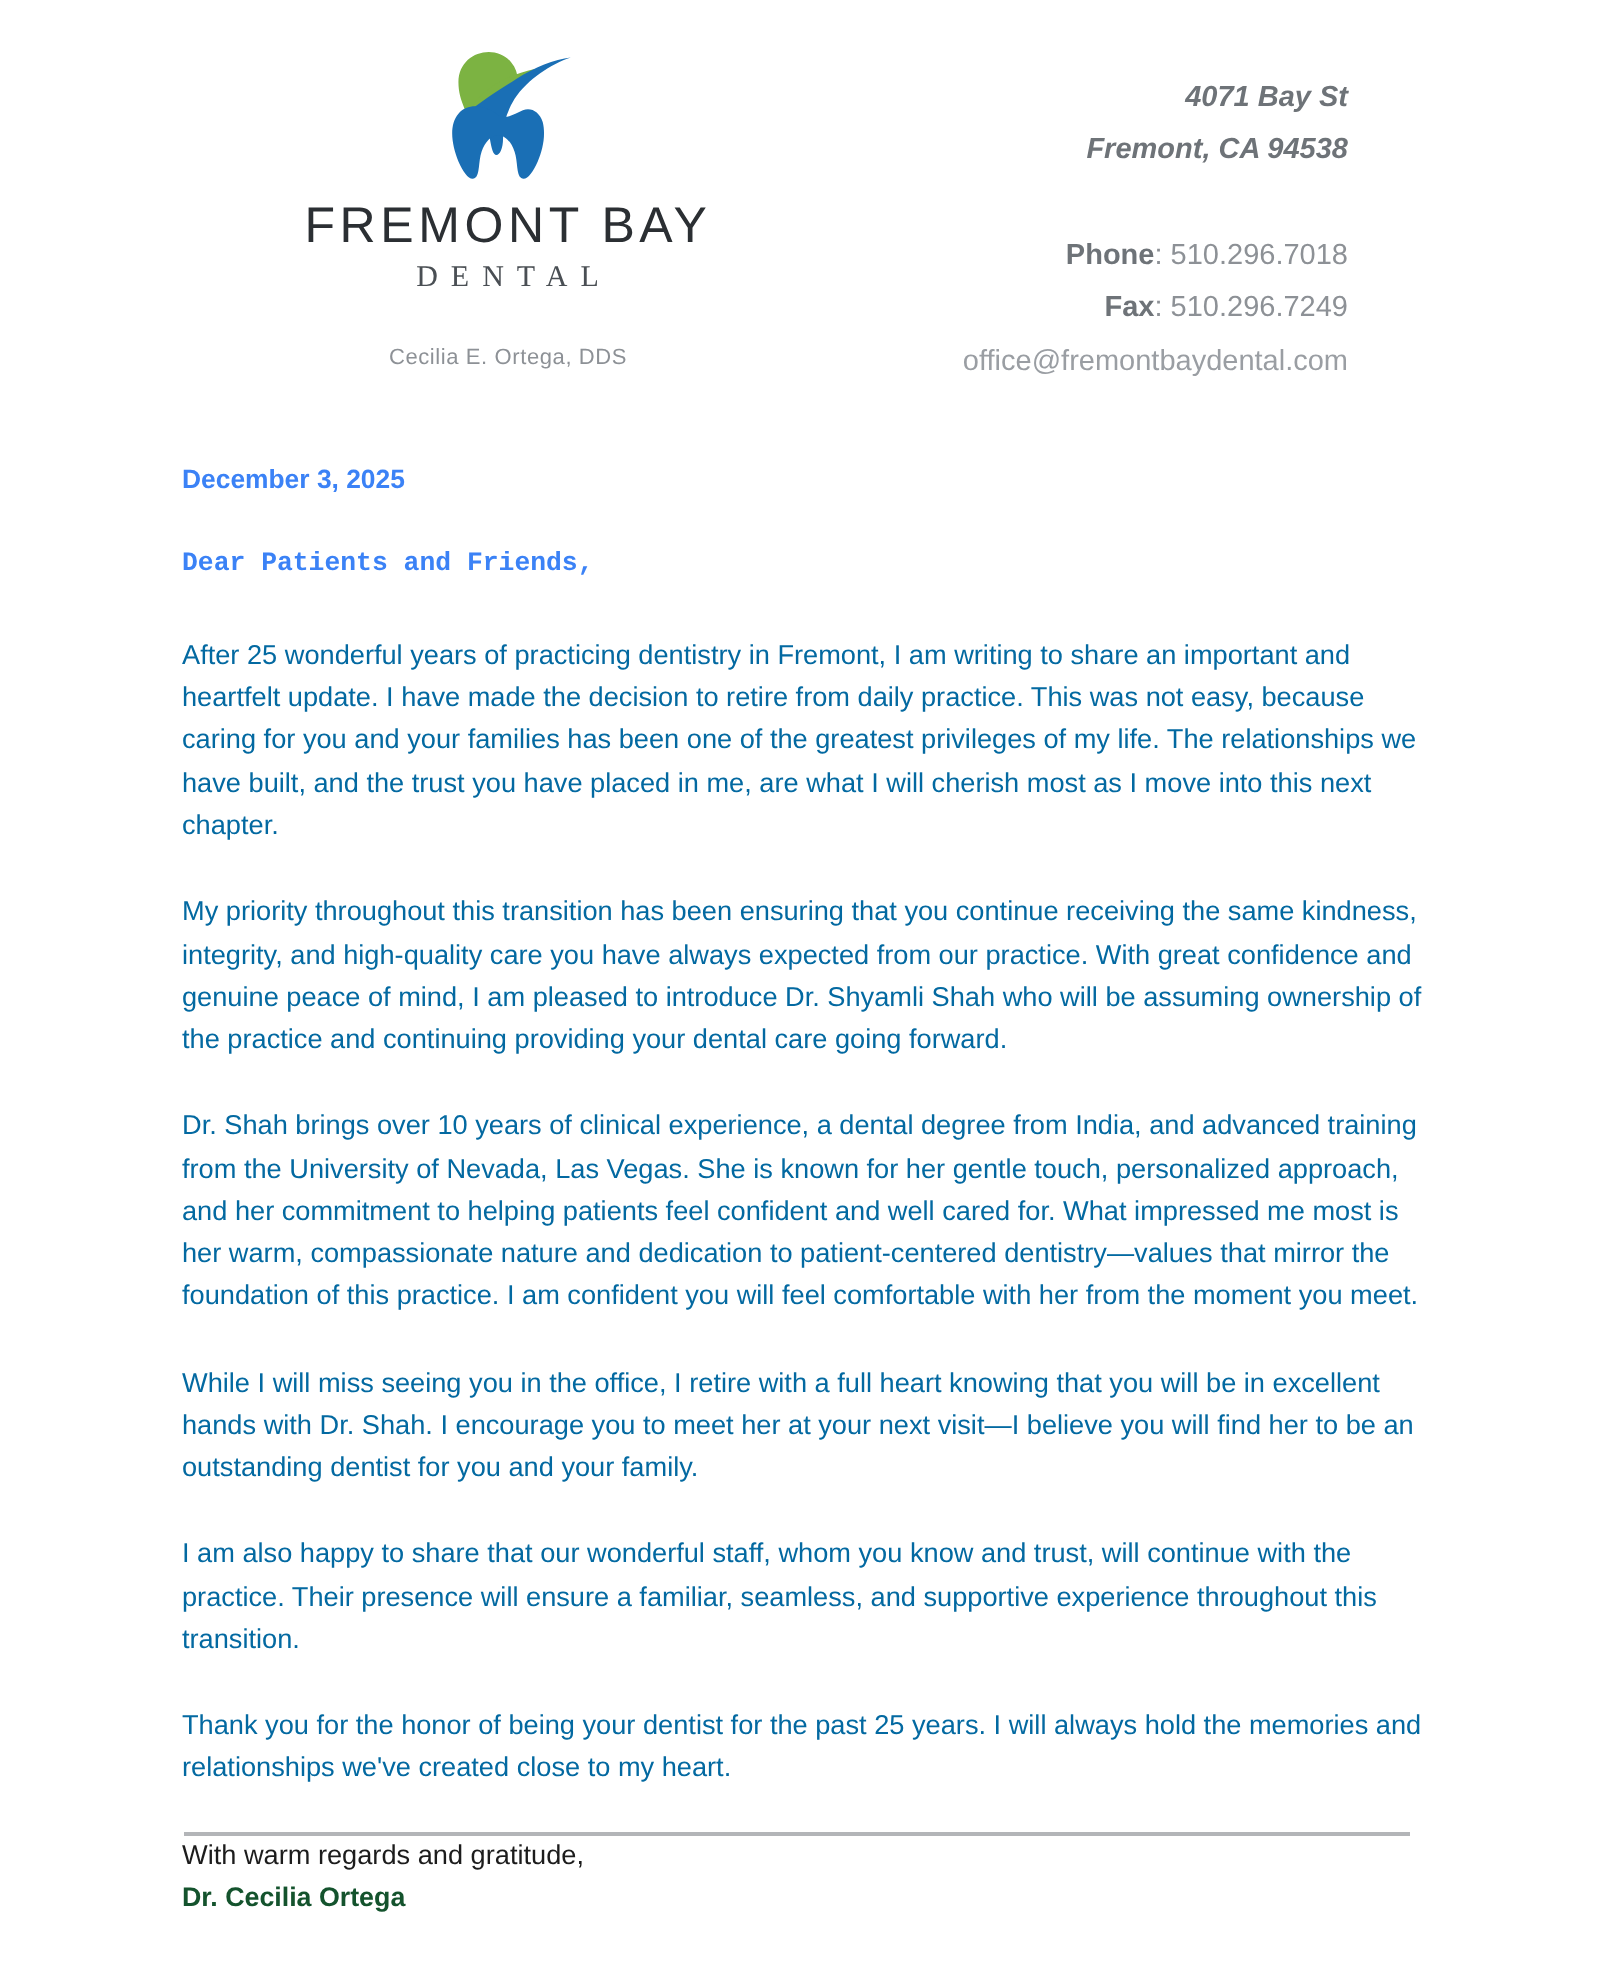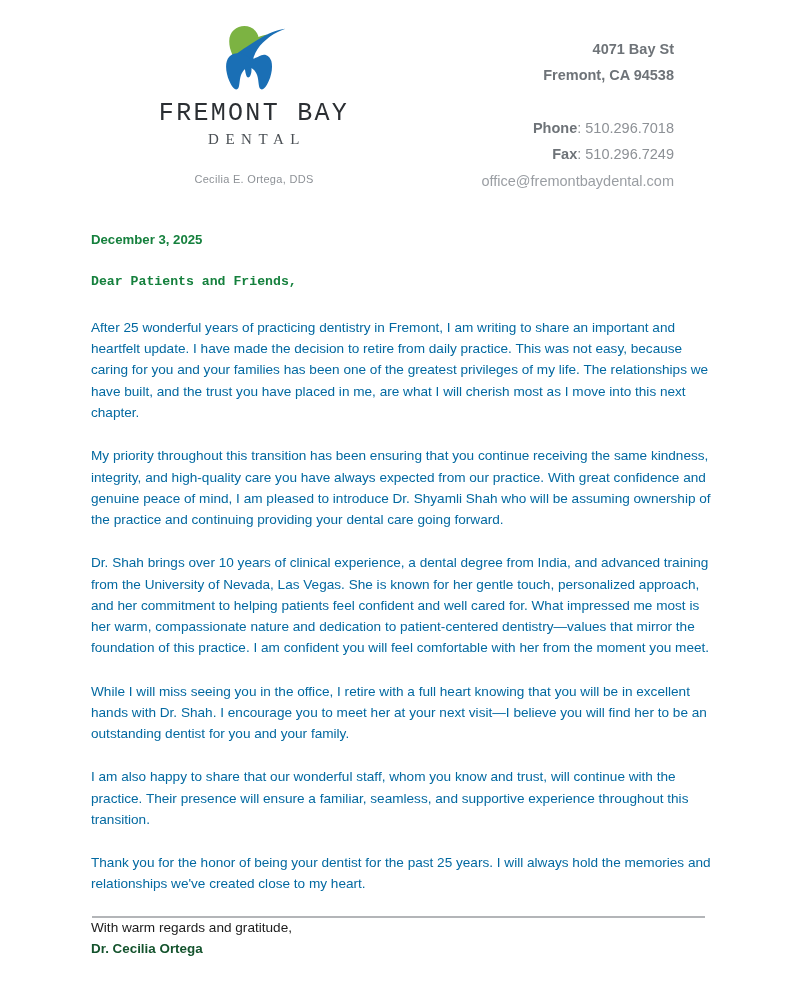--- a/index.html
+++ b/index.html
@@ -40,21 +40,21 @@
   }
 
   .logo-mark {
     width: 84px;
     height: 76px;
     margin: 0 auto 6px auto;
     display: block;
   }
 
   .wordmark-main {
-    font-family: Liberation Mono, monospace;
+    font-family: Liberation Sans, sans-serif;
     font-size: 25px;
     letter-spacing: 2.3px;
     color: #2b2f33;
     line-height: 1.08;
     white-space: nowrap;
   }
 
   .wordmark-sub {
     font-family: "Liberation Serif", serif;
     font-size: 15px;
@@ -83,20 +83,21 @@
     font-family: "Liberation Sans", sans-serif;
     color: #8d9196;
   }
 
   .contact-address {
     font-size: 14.5px;
     font-weight: bold;
     color: #6e7378;
     line-height: 1.82;
     white-space: nowrap;
+    font-style: italic;
   }
 
   .contact-gap { height: 26px; }
 
   .contact-line {
     font-size: 14.5px;
     line-height: 1.82;
     color: #8d9196;
     white-space: nowrap;
   }
@@ -116,21 +117,21 @@
   .letter-body {
     position: absolute;
     left: 91px;
     top: 230px;
     width: 622px;
   }
 
   .meta-line {
     font-size: 13.2px;
     font-weight: bold;
-    color: #15803d;
+    color: #3b82f6;
     line-height: 1.55;
     margin: 0 0 22px 0;
   }
   .meta-line.salutation { margin-bottom: 24px; font-family: Liberation Mono, monospace; }
 
   .para {
     font-size: 13.6px;
     line-height: 1.565;
     color: #0369a1;
     margin: 0 0 22px 0;

